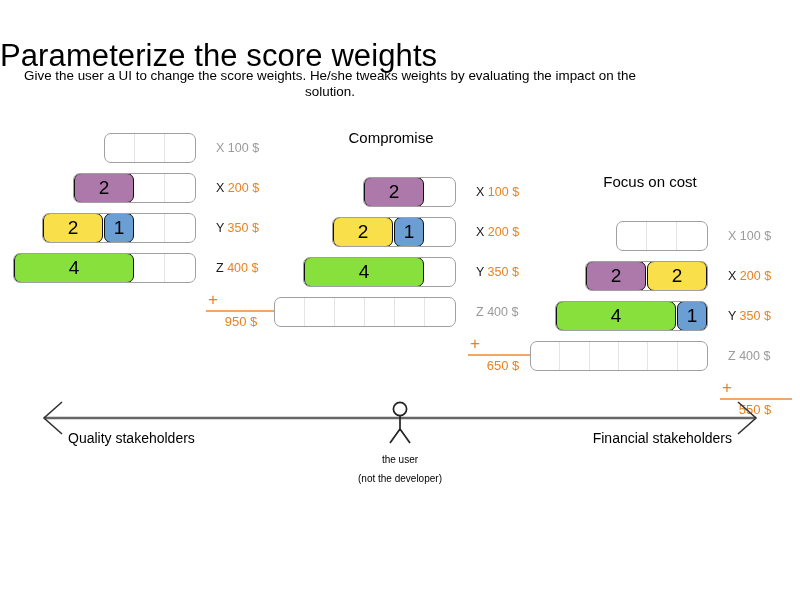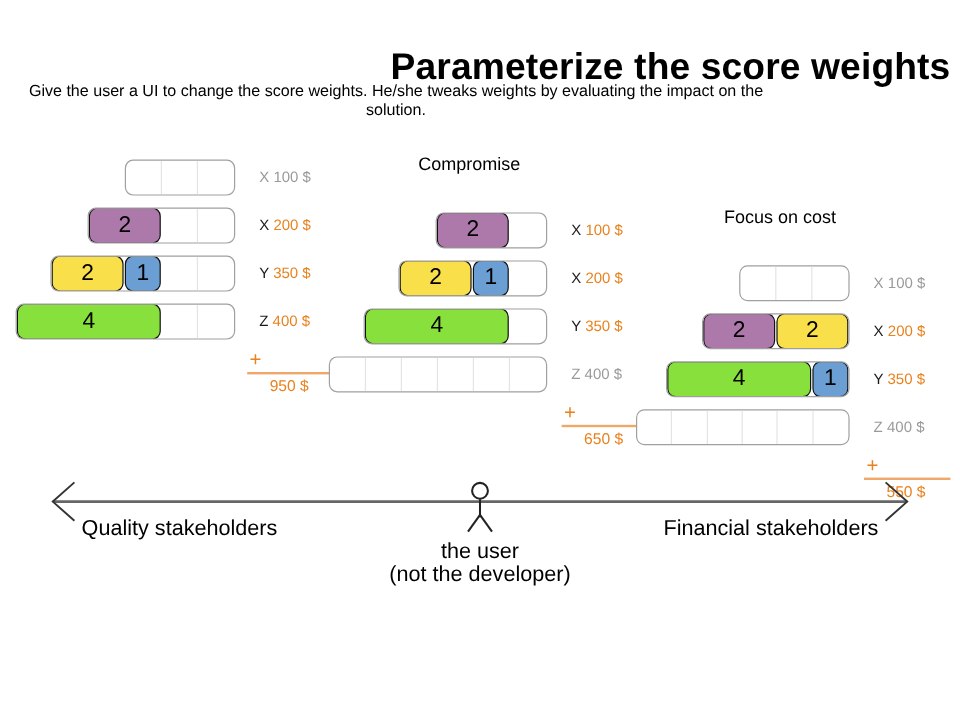--- a/index.html
+++ b/index.html
@@ -15,23 +15,23 @@
     overflow: hidden;
     position: relative;
   }
 
   
   #page-title {
     position: absolute;
     top: 18px;
     left: 0;
     width: 792px;
-    text-align: right;
+    text-align: left;
     font-size: 31px;
-    font-weight: bold;
+    font-weight: normal;
     letter-spacing: 0.1px;
     line-height: 1.1;
   }
   #page-subtitle {
     position: absolute;
     top: 68px;
     left: 0;
     width: 660px;
     text-align: center;
     font-size: 13.4px;
@@ -143,32 +143,32 @@
   
   #spectrum {
     position: absolute;
     left: 0;
     top: 398px;
     width: 800px;
     height: 110px;
   }
   .axis-label {
     position: absolute;
-    font-size: 18px;
+    font-size: 14px;
     white-space: nowrap;
   }
   #label-left   { left: 68px;  top: 32px; }
   #label-right  { right: 68px; top: 32px; }
   #user-caption {
     position: absolute;
     left: 0;
     top: 52px;
     width: 800px;
     text-align: center;
-    font-size: 18px;
+    font-size: 10px;
     line-height: 19px;
   }
 </style>
 </head>
 <body>
 
 <h1 id="page-title">Parameterize the score weights</h1>
 <div id="page-subtitle">Give the user a UI to change the score weights. He/she tweaks weights by evaluating the impact on the solution.</div>
 
 <div id="columns-host">

